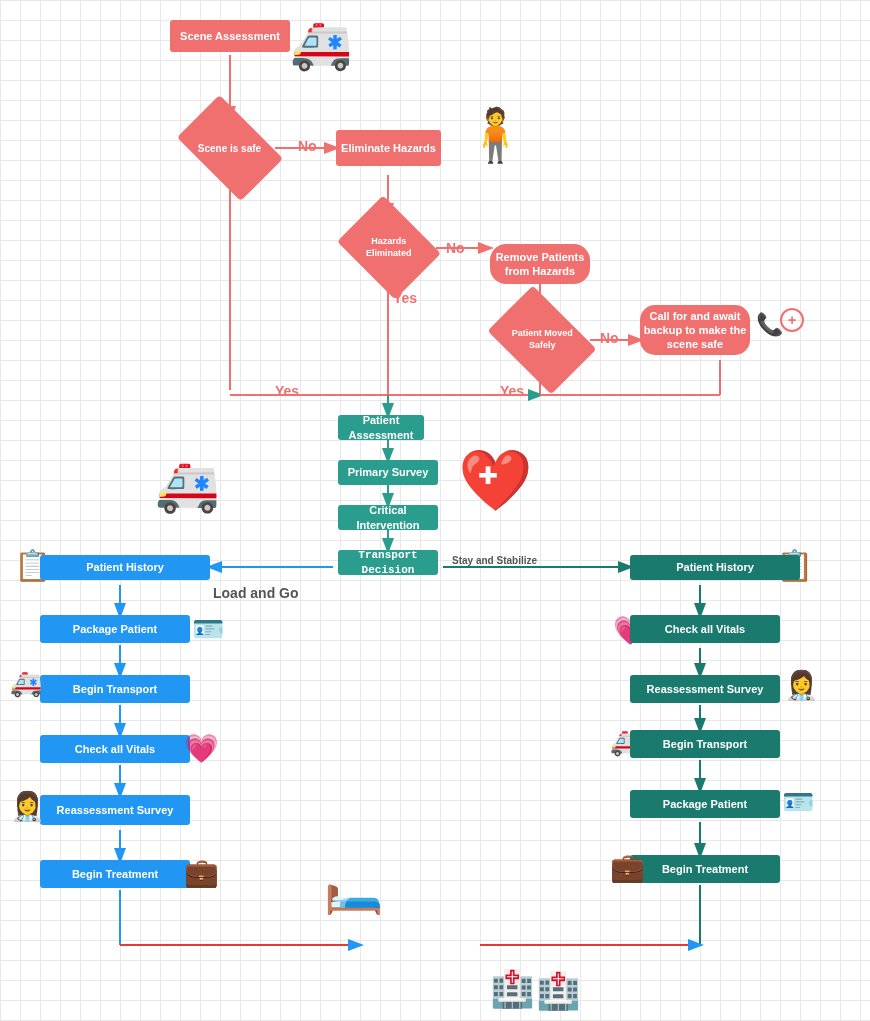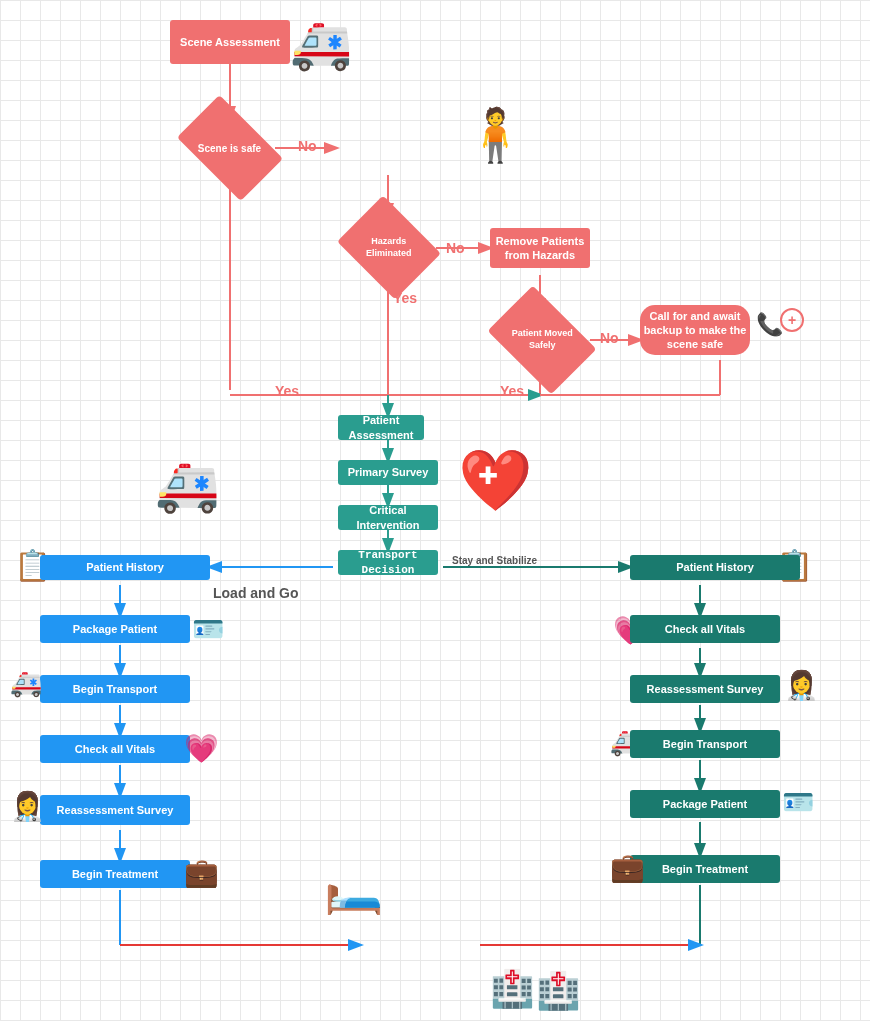--- a/index.html
+++ b/index.html
@@ -188,46 +188,49 @@
     <line x1="700" y1="705" x2="700" y2="730" stroke="#1a7a6e" stroke-width="2" marker-end="url(#arrowDarkTeal)"></line>
 
     <line x1="700" y1="760" x2="700" y2="790" stroke="#1a7a6e" stroke-width="2" marker-end="url(#arrowDarkTeal)"></line>
 
     <line x1="700" y1="822" x2="700" y2="855" stroke="#1a7a6e" stroke-width="2" marker-end="url(#arrowDarkTeal)"></line>
 
     <line x1="700" y1="885" x2="700" y2="945" stroke="#1a7a6e" stroke-width="2"></line>
     <line x1="480" y1="945" x2="700" y2="945" stroke="#e53935" stroke-width="2" marker-end="url(#arrowBlue)"></line>
   </svg>
 
-  <div class="box box-salmon" style="left:170px; top:20px; width:120px; height:44px;">
+  <div class="box box-salmon" style="left:170px; top:20px; width:120px; height:32px;">
     <span>Scene Assessment</span>
   </div>
 
   <div style="position:absolute; left:290px; top:15px; font-size:50px;">🚑</div>
 
   <div class="diamond-wrap" style="left:185px; top:118px; width:90px; height:60px;">
     <div class="diamond diamond-salmon">
       <div class="diamond-text" style="font-size:10px;">Scene is safe</div>
     </div>
   </div>
 
   <div class="arrow-label" style="left:298px; top:138px;">No</div>
 
+  <div class="box box-salmon" style="left:336px; top:130px; width:105px; height:36px;">
+    <span>Eliminate Hazards</span>
+  </div>
 
   <div style="position:absolute; left:463px; top:105px; font-size:52px; color:#2196f3;">🧍</div>
 
   <div class="diamond-wrap" style="left:348px; top:215px; width:82px; height:65px;">
     <div class="diamond diamond-salmon">
       <div class="diamond-text" style="font-size:9px;">Hazards Eliminated</div>
     </div>
   </div>
 
   <div class="arrow-label" style="left:446px; top:240px;">No</div>
 
-  <div class="box box-salmon" style="left:490px; top:228px; width:100px; height:40px;">
+  <div class="box box-salmon" style="left:490px; top:244px; width:100px; height:40px;border-radius:16px;">
     <span>Remove Patients from Hazards</span>
   </div>
 
   <div class="arrow-label" style="left:393px; top:290px; color:#f07070;">Yes</div>
 
   <div class="diamond-wrap" style="left:497px; top:308px; width:90px; height:64px;">
     <div class="diamond diamond-salmon">
       <div class="diamond-text" style="font-size:9px;">Patient Moved Safely</div>
     </div>
   </div>

